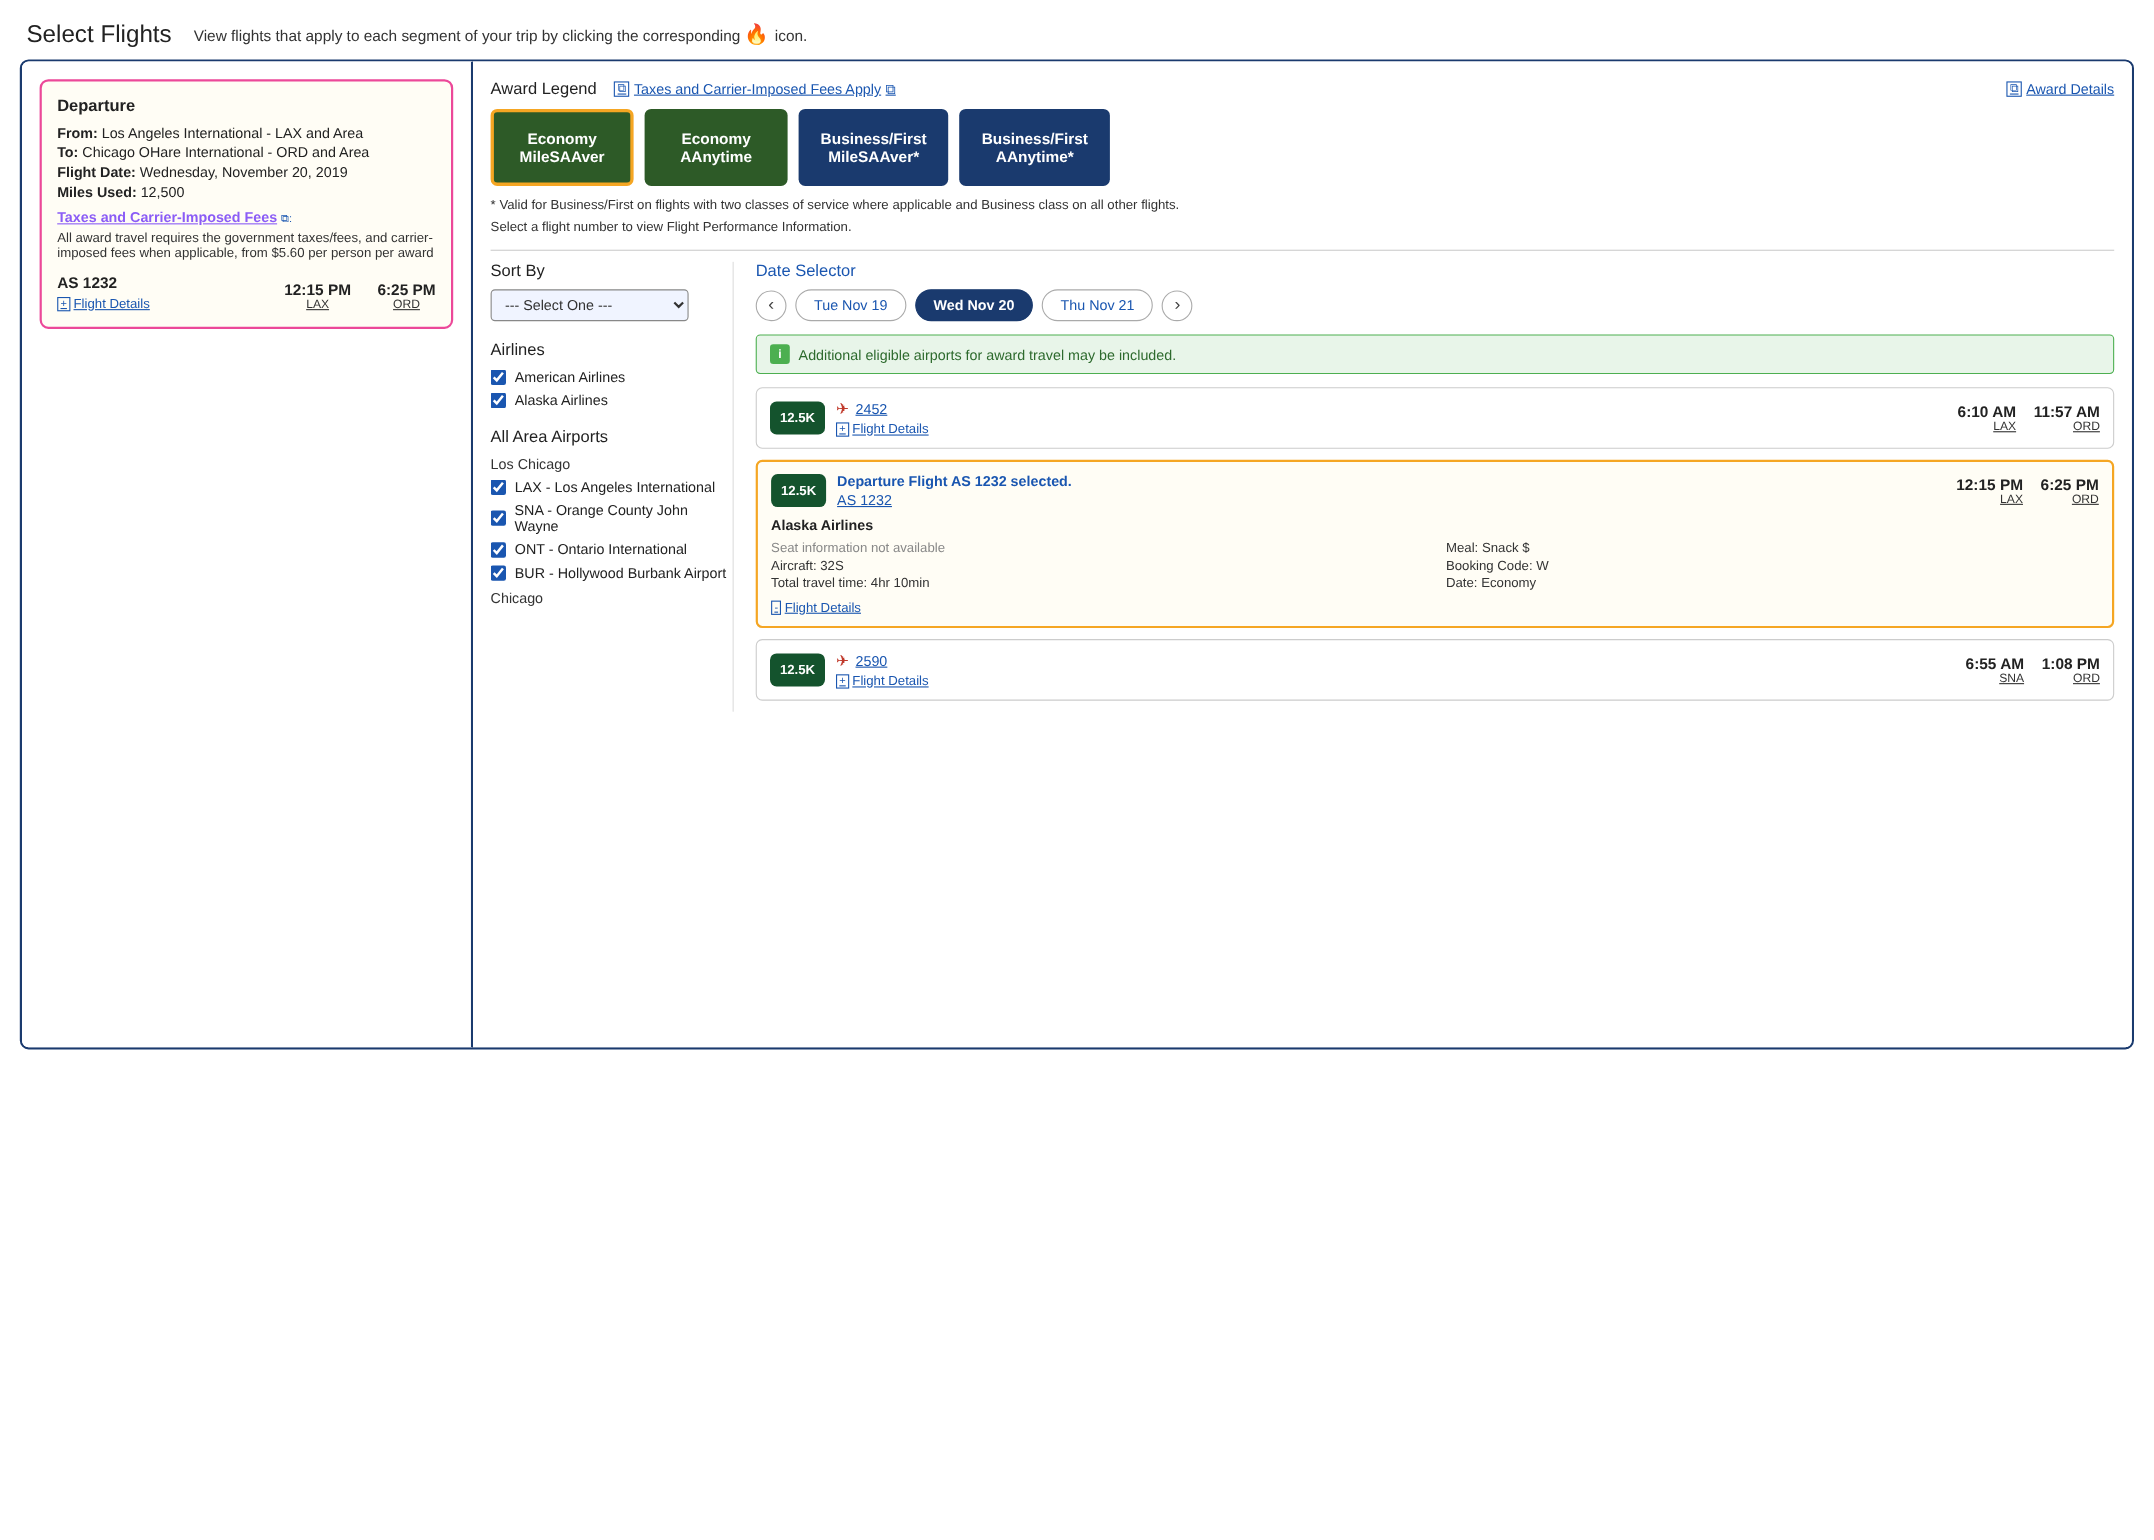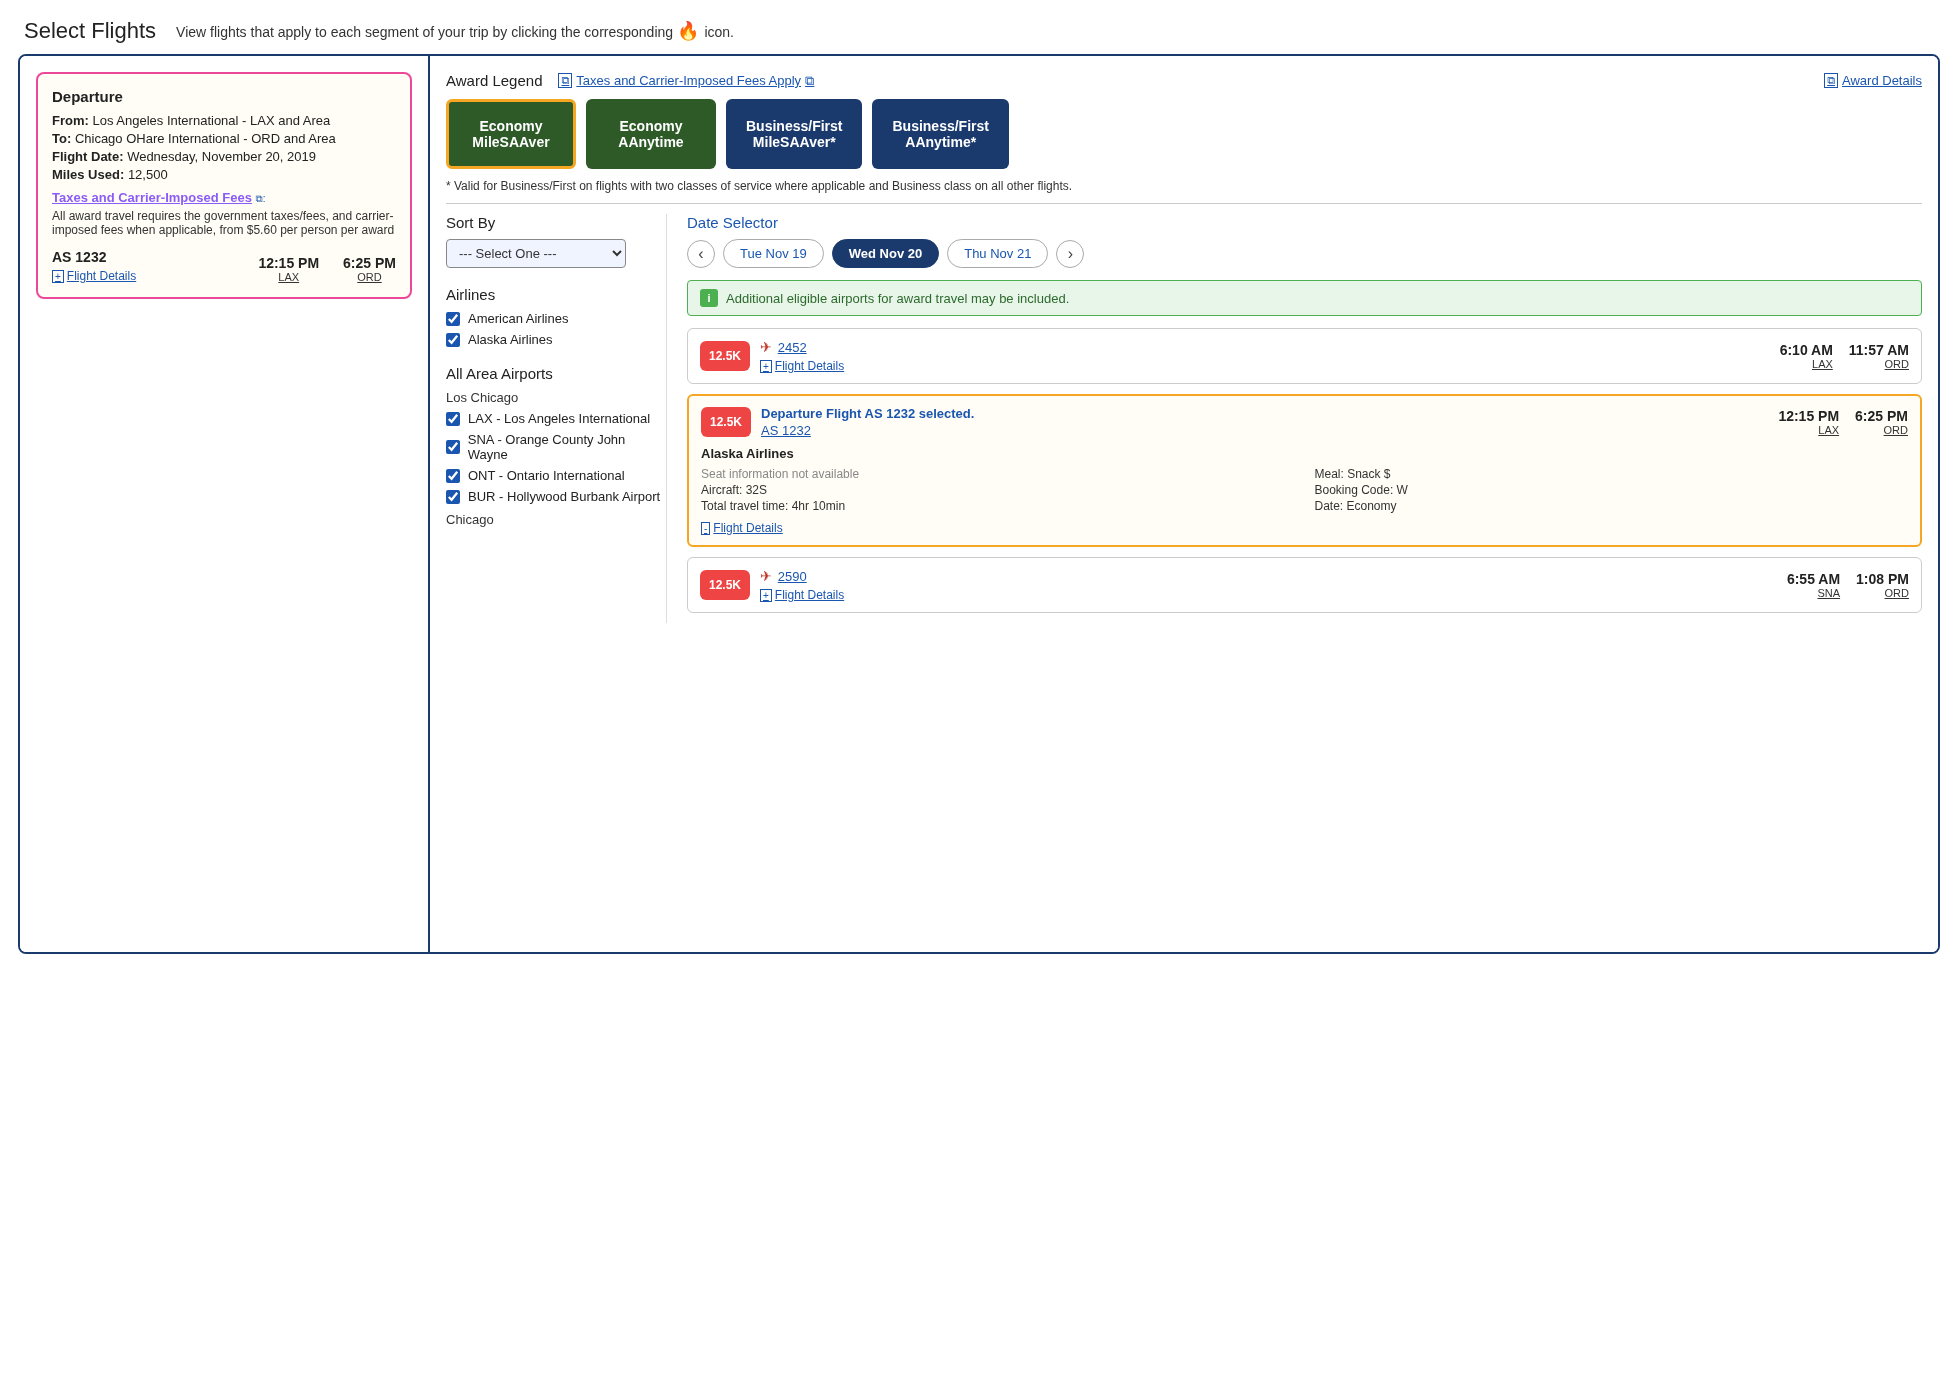--- a/index.html
+++ b/index.html
@@ -67,21 +67,21 @@
     .date-btn { border: 1px solid #aaa; border-radius: 16px; padding: 6px 16px; cursor: pointer; background: #fff; font-size: 13px; color: #1a56b0; }
     .date-btn.active { background: #1a3a6e; color: #fff; border-color: #1a3a6e; font-weight: bold; }
 
     .eligible-airports-banner { background: #e8f5e9; border: 1px solid #4caf50; border-radius: 4px; padding: 8px 12px; display: flex; align-items: center; gap: 8px; margin-bottom: 12px; font-size: 13px; color: #2d6a2d; }
     .eligible-icon { background: #4caf50; color: #fff; width: 18px; height: 18px; border-radius: 3px; display: flex; align-items: center; justify-content: center; font-size: 11px; font-weight: bold; }
 
     
     .flight-card { border: 1px solid #ccc; border-radius: 6px; margin-bottom: 10px; padding: 10px 12px; background: #fff; }
     .flight-card.selected { border: 2px solid #f5a623; background: #fffdf5; }
     .flight-card-top { display: flex; align-items: center; gap: 10px; }
-    .miles-badge { background: #ef4444; color: #fff; border-radius: 6px; padding: 8px 6px; font-size: 12px; font-weight: bold; text-align: center; min-width: 50px; }
+    .miles-badge { background: #14532d; color: #fff; border-radius: 6px; padding: 8px 6px; font-size: 12px; font-weight: bold; text-align: center; min-width: 50px; }
     .flight-info { flex: 1; }
     .flight-card-num { display: flex; align-items: center; gap: 6px; }
     .airline-icon { color: #c0392b; font-size: 14px; }
     .flight-num-link { color: #1a56b0; text-decoration: underline; cursor: pointer; font-size: 13px; }
     .flight-times-right { text-align: right; min-width: 140px; }
     .flight-times-right .times-row { display: flex; gap: 16px; justify-content: flex-end; }
     .time-val { font-size: 14px; font-weight: bold; }
     .airport-val { font-size: 11px; text-decoration: underline; color: #333; }
 
     .selected-header { color: #1a56b0; font-size: 13px; font-weight: bold; margin-bottom: 2px; }
@@ -172,20 +172,21 @@
     </div>
 
     <div class="award-buttons">
       <button class="award-btn economy-milesa">Economy<br>MileSAAver</button>
       <button class="award-btn economy-aanytime">Economy<br>AAnytime</button>
       <button class="award-btn business-milesa">Business/First<br>MileSAAver*</button>
       <button class="award-btn business-aanytime">Business/First<br>AAnytime*</button>
     </div>
 
     <div class="award-note">* Valid for Business/First on flights with two classes of service where applicable and Business class on all other flights.</div>
+    <div class="perf-note">Select a flight number to view Flight Performance Information.</div>
 
     <hr class="divider">
 
     <div class="bottom-row">
 
       <div class="filters-col">
 
         <div class="sort-section">
           <div class="section-title">Sort By</div>
           <select class="sort-select">

